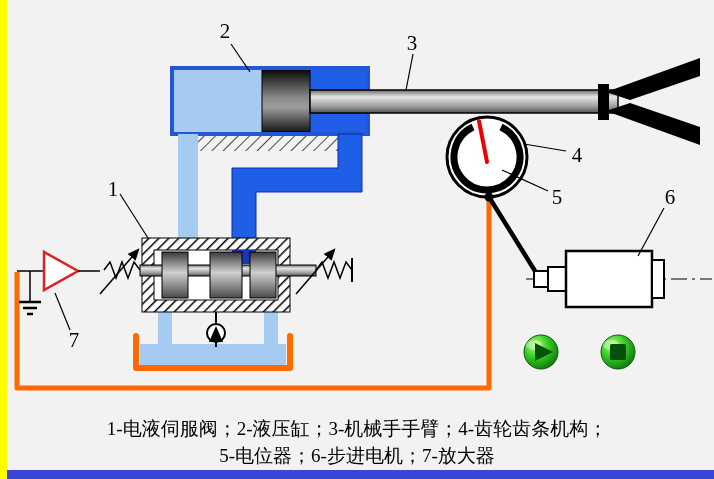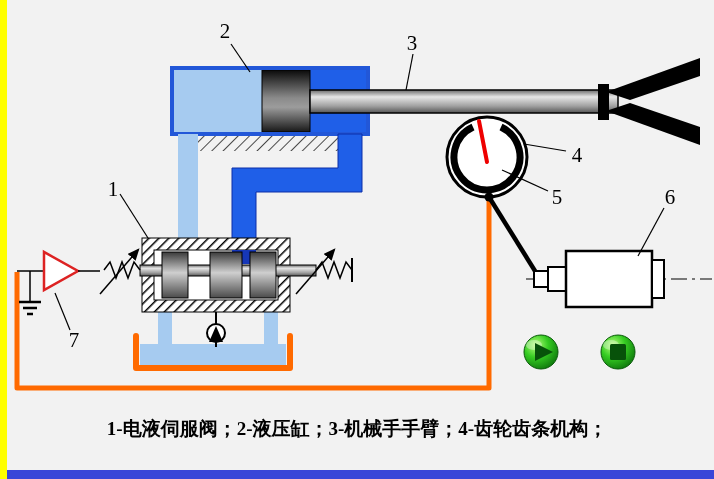--- a/index.html
+++ b/index.html
@@ -5,21 +5,21 @@
   html,body{margin:0;padding:0;background:#888;}
   .stage{
     position:relative;width:714px;height:479px;overflow:hidden;
     background:#f2f2f2;font-family:"Liberation Serif","DejaVu Serif",serif;
   }
   .left-border{position:absolute;left:0;top:0;width:7px;height:479px;background:#ffff00;}
   .bottom-border{position:absolute;left:7px;top:470px;width:707px;height:9px;background:#3946d8;}
   .diagram-svg{position:absolute;left:0;top:0;}
   .caption{
     position:absolute;left:0;top:415px;width:714px;text-align:center;
-    color:#000;font-size:19px;line-height:27px;font-weight:bold;
+    color:#000;font-size:19px;line-height:27px;font-weight:normal;
     font-family:"Liberation Serif","DejaVu Serif",serif;
   }
   .lbl{font-family:"Liberation Serif","DejaVu Serif",serif;font-size:21px;fill:#000;}
   .leader{stroke:#000;stroke-width:1.2;}
   .btn{cursor:pointer;}
 </style>
 </head>
 <body>
 
 <div class="stage">
@@ -164,17 +164,18 @@
     </g>
     <g class="btn">
       <circle cx="618" cy="352" r="17" fill="url(#btnGrad)" stroke="#0a5a0a" stroke-width="1"></circle>
       <ellipse cx="611" cy="345" rx="8" ry="5" fill="#ffffff" opacity="0.35"></ellipse>
       <rect x="610" y="344" width="16" height="16" rx="1.5" fill="#07520a"></rect>
     </g>
   </svg>
 
   <div class="caption">
     <div>1-电液伺服阀；2-液压缸；3-机械手手臂；4-齿轮齿条机构；</div>
+    <div>5-电位器；6-步进电机；7-放大器</div>
   </div>
 
   <div class="left-border"></div>
   <div class="bottom-border"></div>
 </div>
 
 </body></html>

